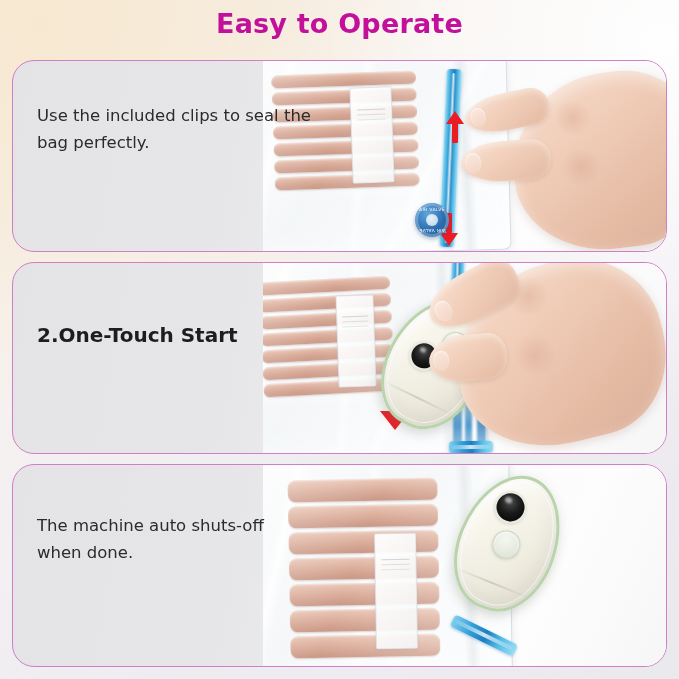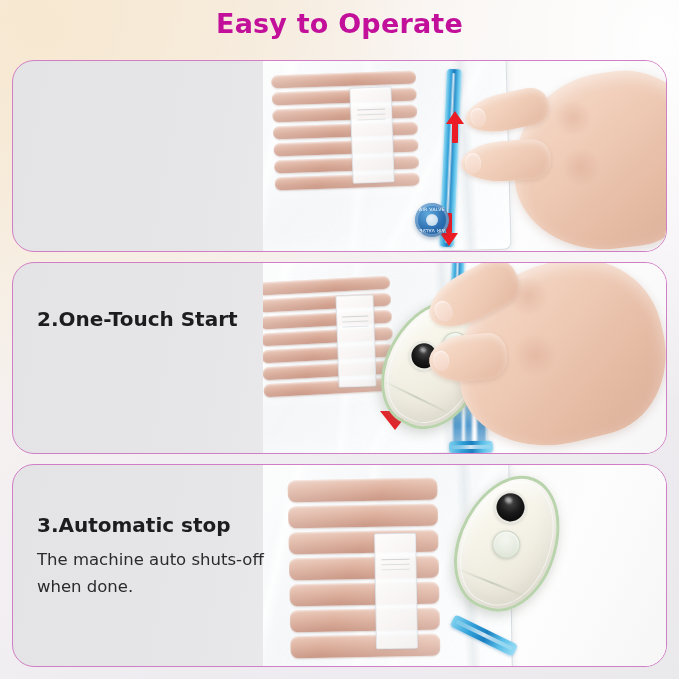--- a/index.html
+++ b/index.html
@@ -36,21 +36,21 @@
   }
   .card.c1{ top:60px;  height:192px; }
   .card.c2{ top:262px; height:192px; }
   .card.c3{ top:464px; height:203px; }
 
   .card-inner{ position:absolute; inset:0; }
 
   
   .txt{ position:absolute; left:24px; z-index:40; }
   .c1 .txt{ top:42px; }
-  .c2 .txt{ top:44px; }
+  .c2 .txt{ top:60px; }
   .c3 .txt{ top:48px; }
   .step-title{
     font-size:20px; font-weight:bold; color:#1d1d1f;
     font-family:"DejaVu Sans", sans-serif;
     margin-bottom:10px; white-space:nowrap;
   }
   .step-desc{
     font-size:16.5px; color:#2b2b2d; line-height:1.62;
     font-family:"DejaVu Sans", sans-serif;
     max-width:275px;
@@ -296,20 +296,21 @@
           </div>
           <div class="finger" style="left:2px; top:86px; width:90px; height:40px; border-radius:50% 22% 24% 52% / 52% 48% 48% 52%; transform:rotate(-4deg);">
             <div class="nail" style="left:4px; top:10px; width:16px; height:20px;"></div>
           </div>
           <div class="knuckle" style="left:94px; top:46px; width:40px; height:34px;"></div>
           <div class="knuckle" style="left:100px; top:94px; width:44px; height:36px;"></div>
         </div>
       </div>
 
       <div class="txt">
+        <div class="step-desc">Use the included clips to seal the bag perfectly.</div>
       </div>
 
     </div>
   </div>
 
   <div class="card c2">
     <div class="card-inner">
 
       <div class="photo">
         <div class="bg-white"></div>
@@ -411,20 +412,19 @@
           </div>
           <div class="device-port" style="left:24px; top:22px; width:28px; height:28px;">
             <div class="gleam"></div>
           </div>
           <div class="device-btn" style="left:34px; top:58px; width:28px; height:28px;"></div>
           <div class="device-seam" style="left:10px; top:112px; width:78px;"></div>
         </div>
       </div>
 
       <div class="txt">
-        <div class="step-title">3.Automatic stop</div>
         <div class="step-desc">The machine auto shuts-off when done.</div>
       </div>
 
     </div>
   </div>
 
 </div>
 
 </body></html>

